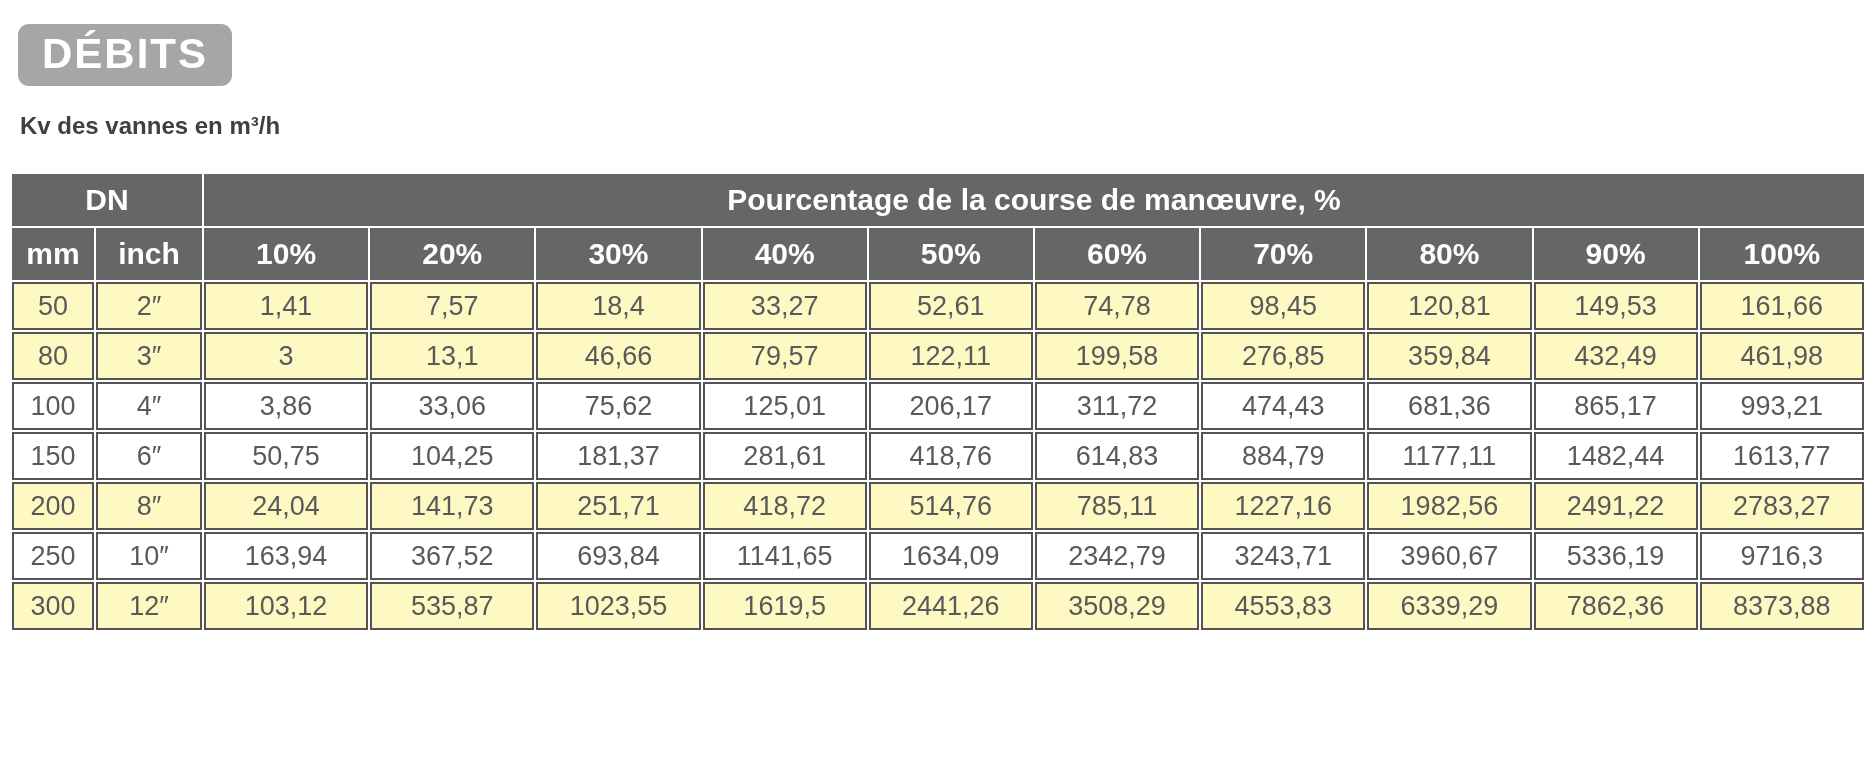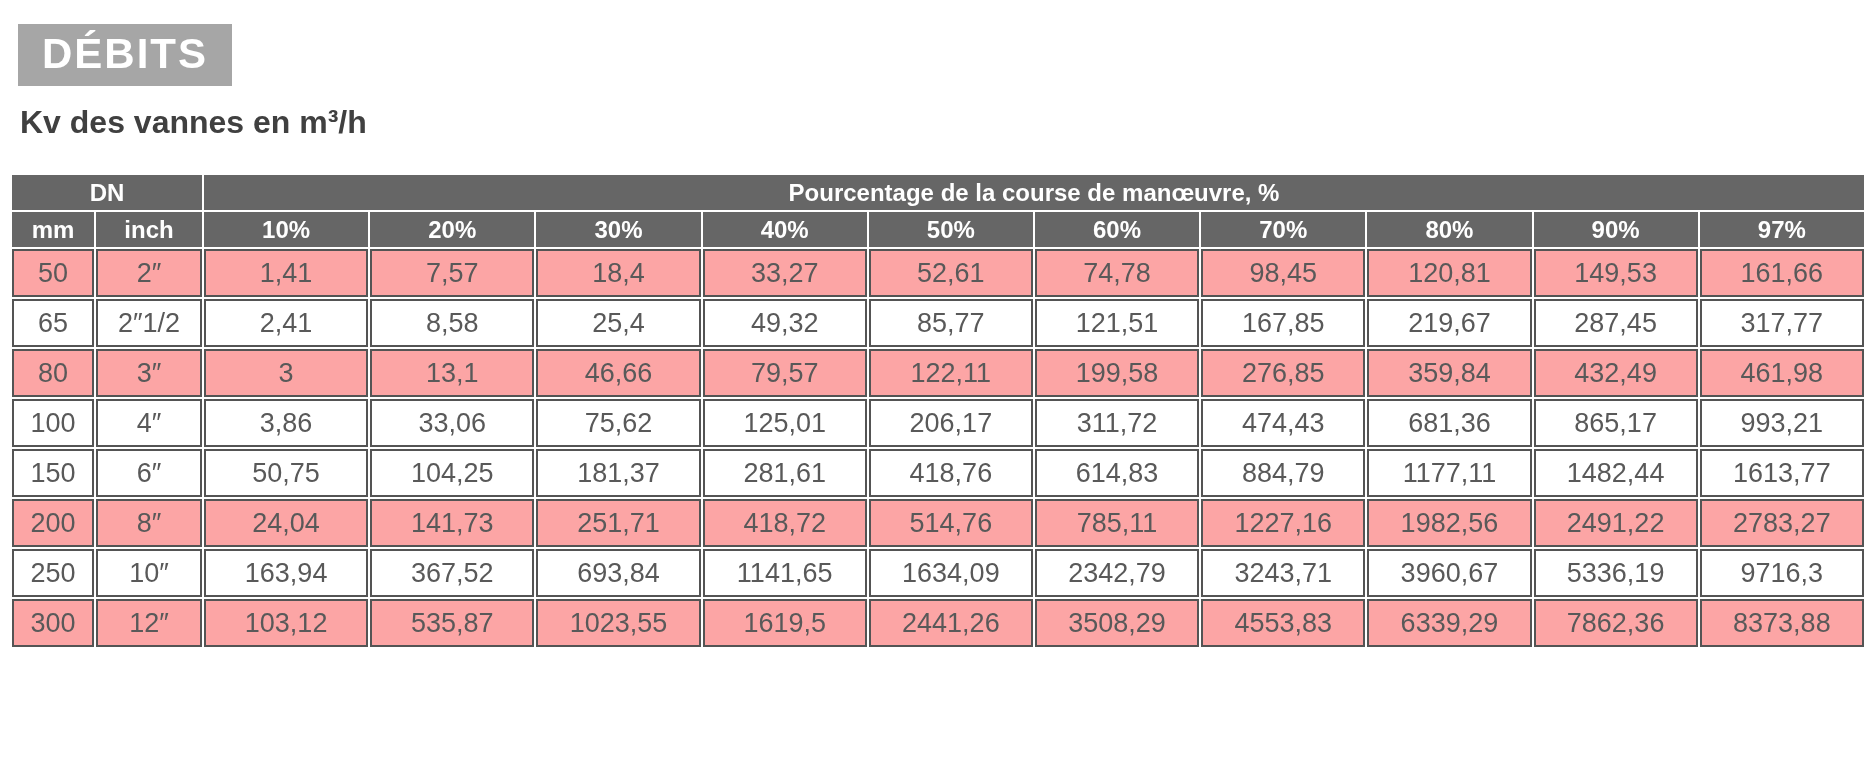--- a/index.html
+++ b/index.html
@@ -14,55 +14,56 @@
   }
   .badge {
     display: inline-block;
     margin: 24px 0 0 18px;
     background: #a6a6a6;
     color: #ffffff;
     font-size: 42px;
     font-weight: bold;
     letter-spacing: 2px;
     padding: 6px 24px 8px 24px;
+    border-radius: 11px;
   }
   .subtitle {
-    margin: 18px 0 0 20px;
+    margin: 26px 0 0 20px;
     color: #404040;
-    font-size: 32px;
+    font-size: 24px;
     font-weight: bold;
   }
   table.kv {
     margin: 32px 0 0 10px;
     width: 1856px;
     table-layout: fixed;
     border-collapse: separate;
     border-spacing: 2px;
   }
   table.kv th {
     background: #666666;
     color: #ffffff;
-    font-size: 24px;
+    font-size: 30px;
     font-weight: bold;
     text-align: center;
     vertical-align: middle;
-    height: 35px;
+    height: 52px;
     padding: 0;
   }
   table.kv td {
     border: 2px solid #545454;
     color: #595959;
     font-size: 27px;
     text-align: center;
     vertical-align: middle;
     height: 48px;
     padding: 0;
     background: #ffffff;
   }
-  table.kv tr.alt td { background: #fca5a5; }
+  table.kv tr.alt td { background: #fef9c3; }
   col.c-mm   { width: 82px; }
   col.c-inch { width: 106px; }
 </style>
 </head>
 <body>
 
 <div class="page">
 
   <div class="badge">DÉBITS</div>
 
@@ -93,51 +94,37 @@
         <th>inch</th>
         <th>10%</th>
         <th>20%</th>
         <th>30%</th>
         <th>40%</th>
         <th>50%</th>
         <th>60%</th>
         <th>70%</th>
         <th>80%</th>
         <th>90%</th>
-        <th>97%</th>
+        <th>100%</th>
       </tr>
     </thead>
     <tbody>
         <tr class="alt">
           <td>50</td>
           <td>2″</td>
           <td>1,41</td>
           <td>7,57</td>
           <td>18,4</td>
           <td>33,27</td>
           <td>52,61</td>
           <td>74,78</td>
           <td>98,45</td>
           <td>120,81</td>
           <td>149,53</td>
           <td>161,66</td>
-        </tr>
-        <tr>
-          <td>65</td>
-          <td>2″1/2</td>
-          <td>2,41</td>
-          <td>8,58</td>
-          <td>25,4</td>
-          <td>49,32</td>
-          <td>85,77</td>
-          <td>121,51</td>
-          <td>167,85</td>
-          <td>219,67</td>
-          <td>287,45</td>
-          <td>317,77</td>
         </tr>
         <tr class="alt">
           <td>80</td>
           <td>3″</td>
           <td>3</td>
           <td>13,1</td>
           <td>46,66</td>
           <td>79,57</td>
           <td>122,11</td>
           <td>199,58</td>

